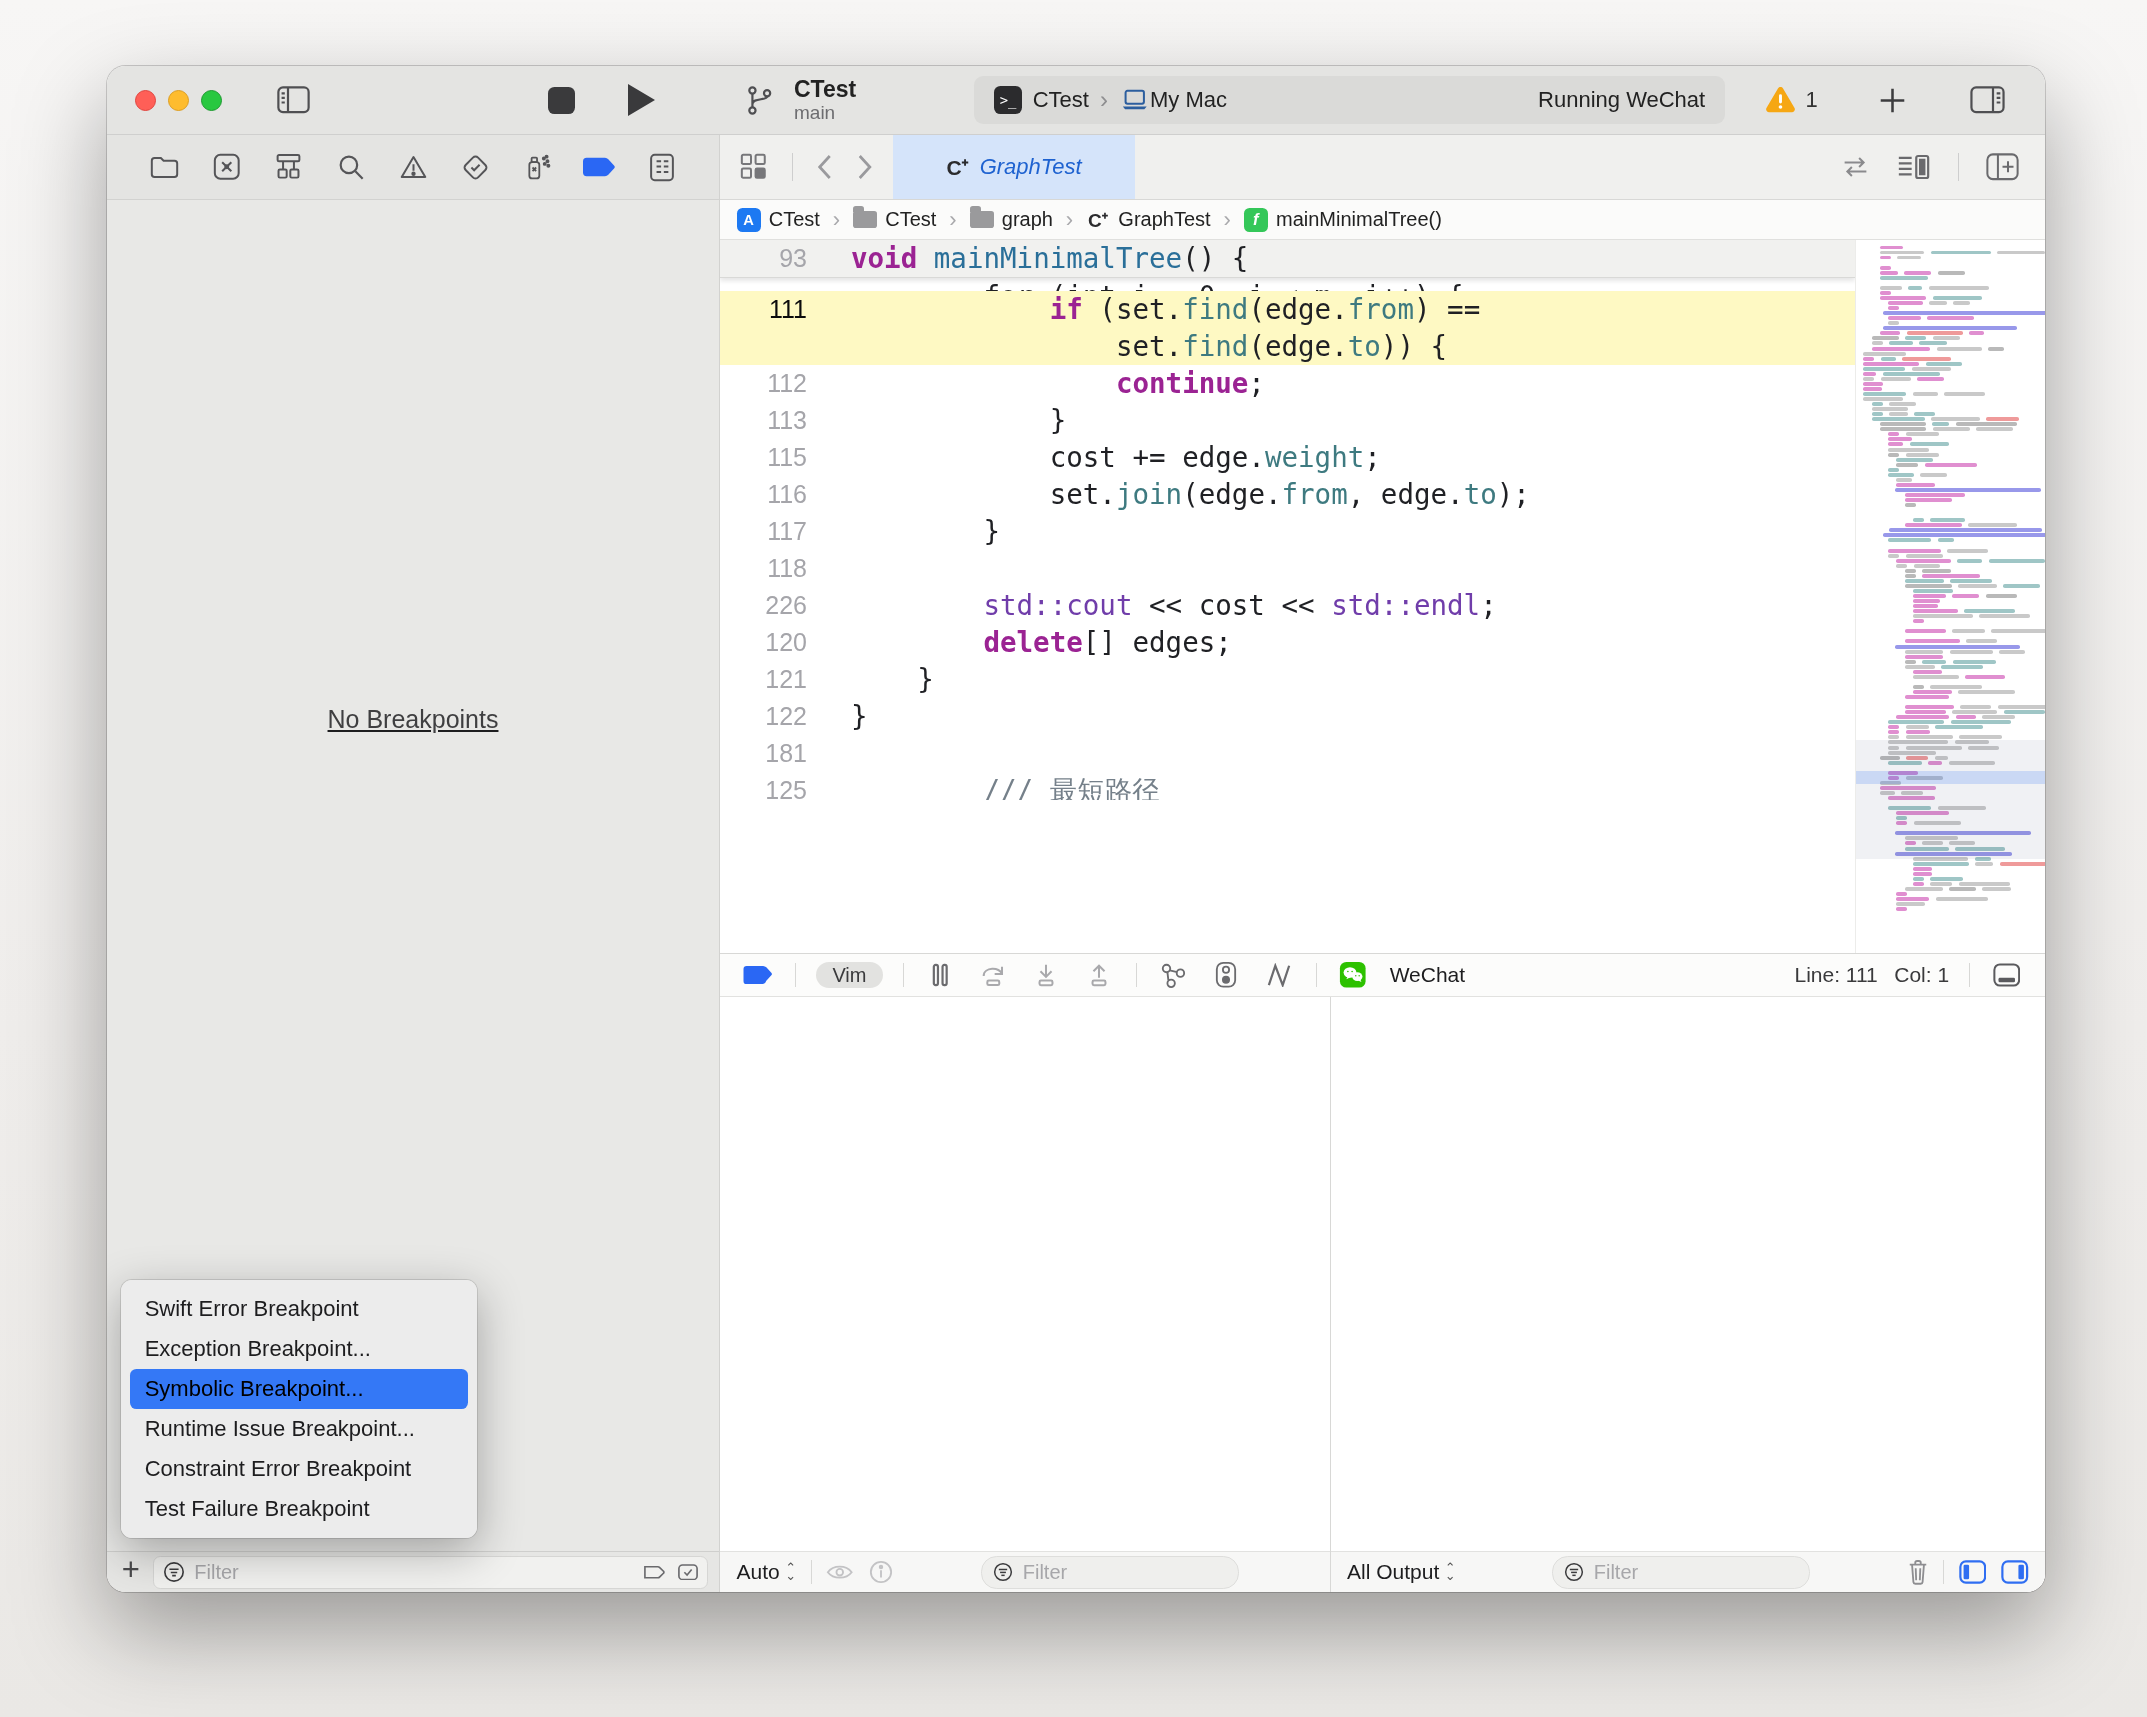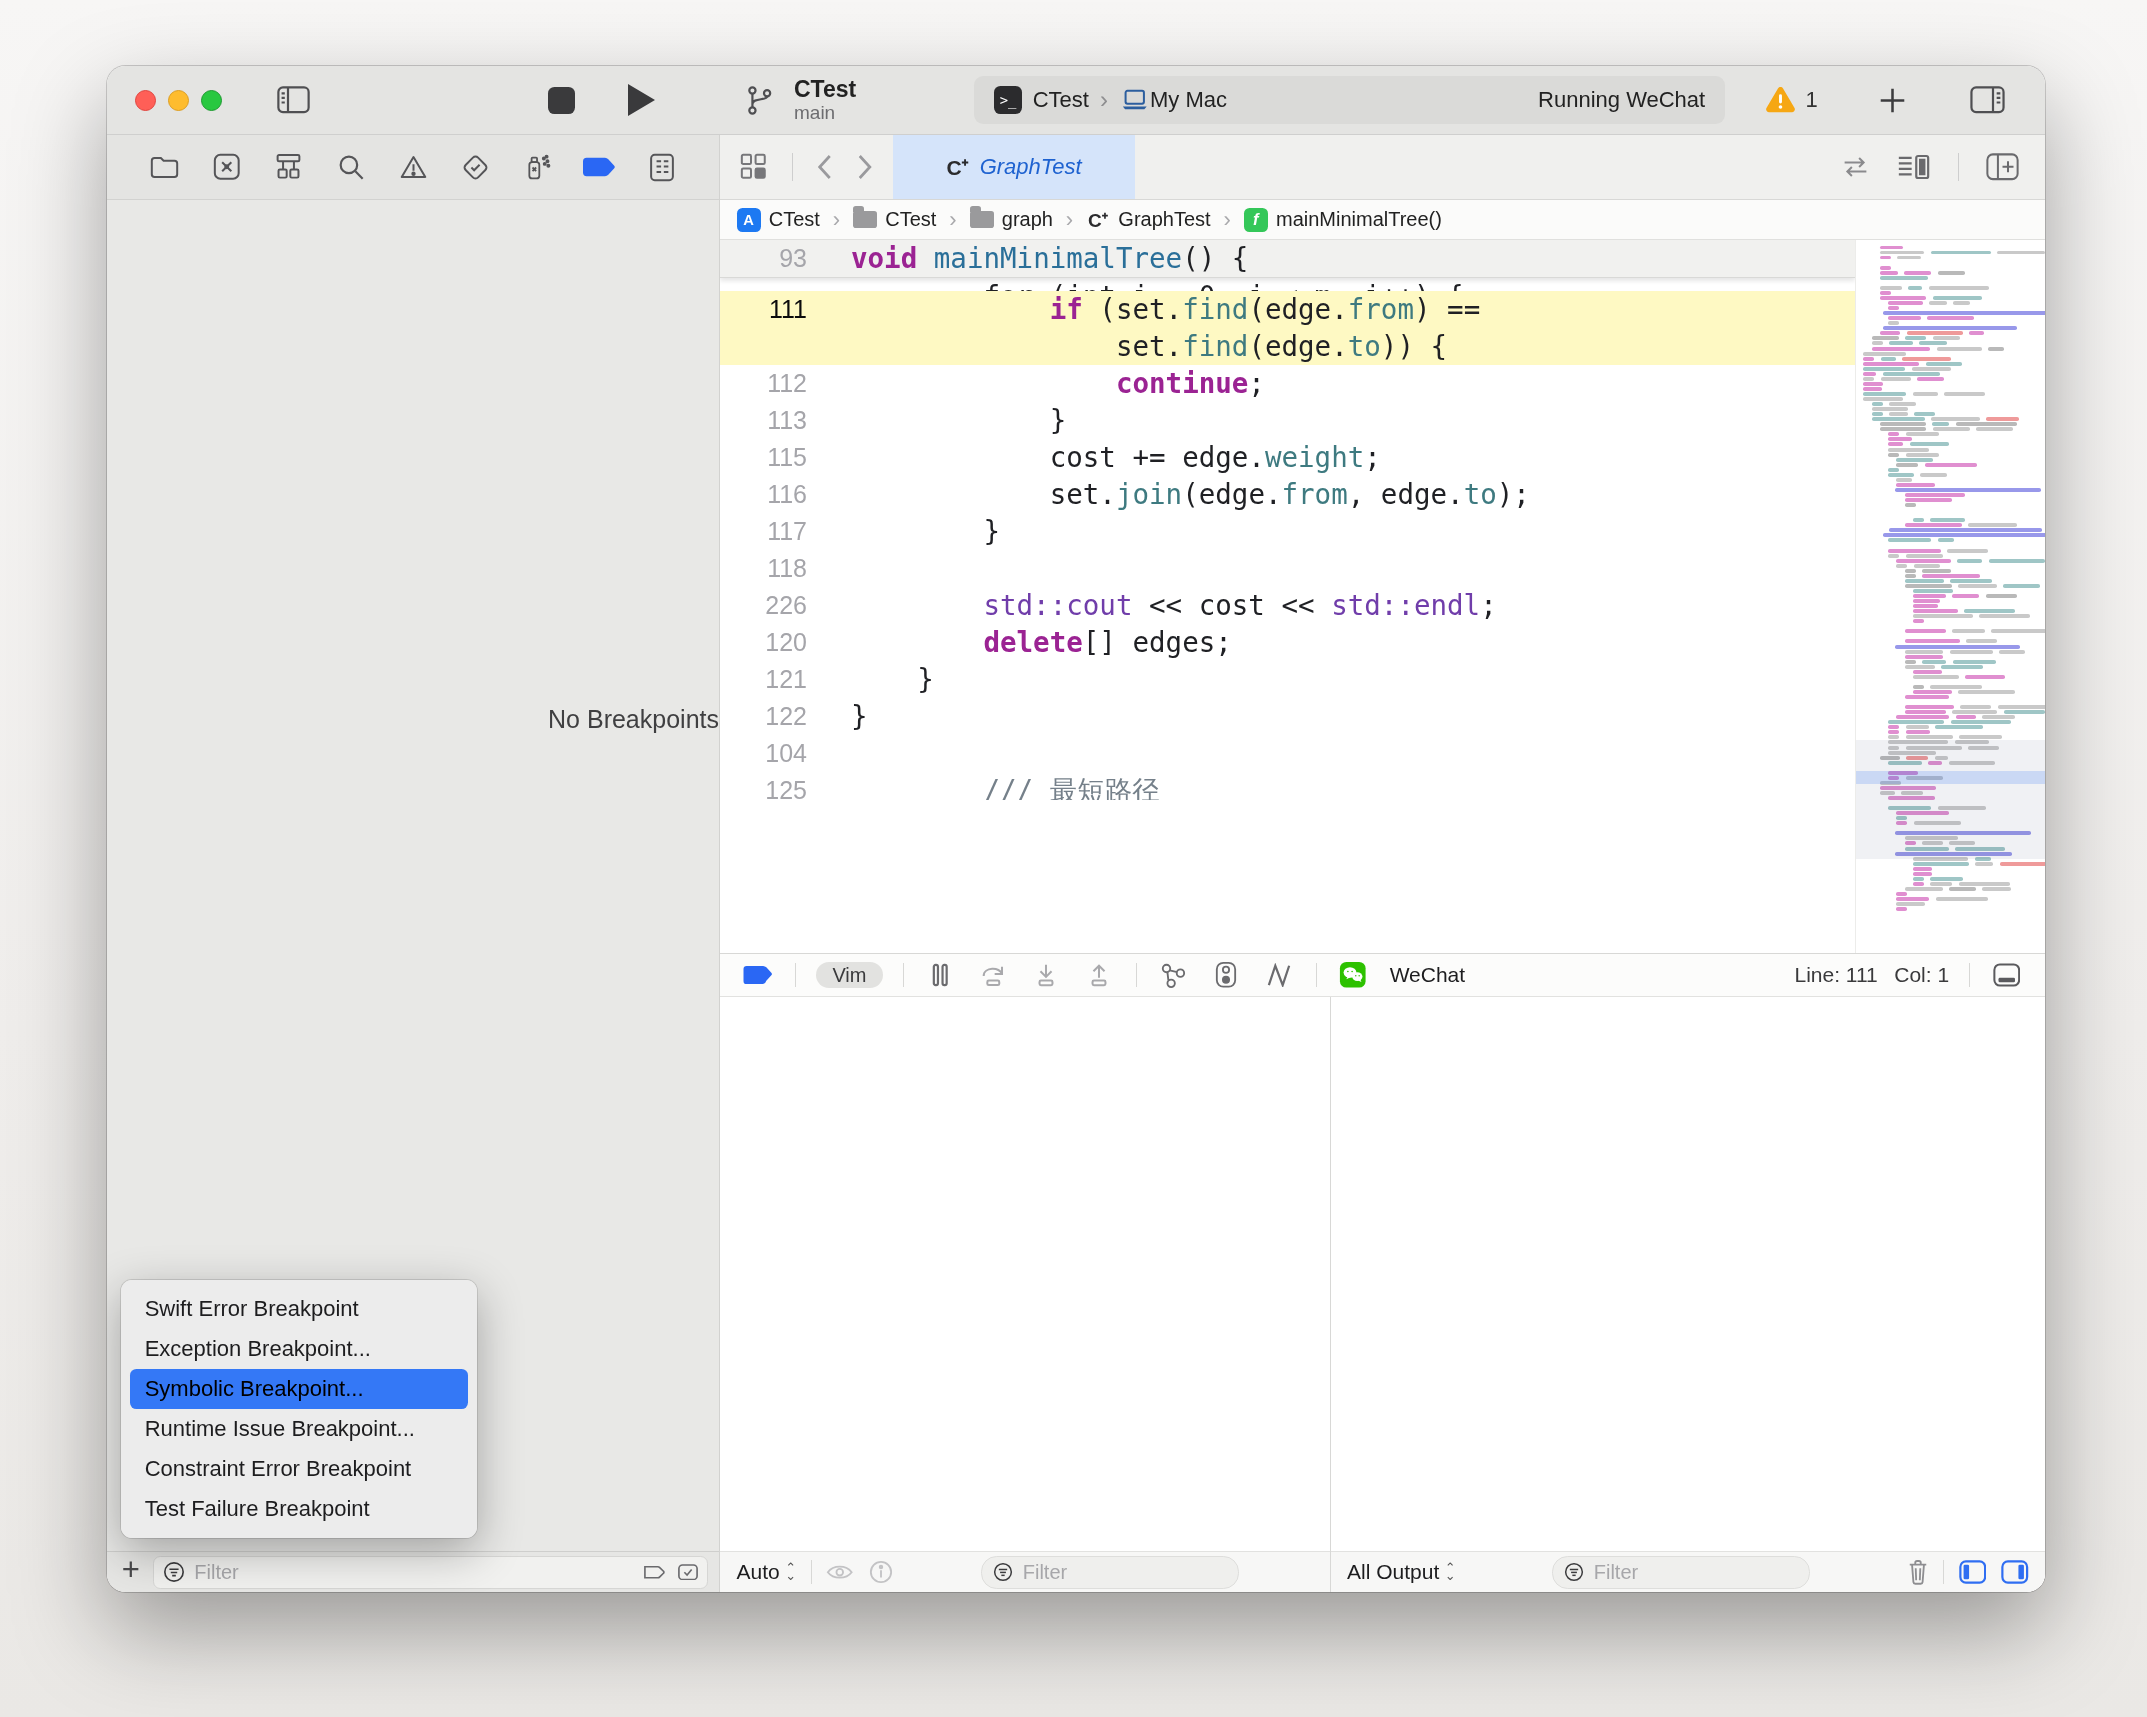--- a/index.html
+++ b/index.html
@@ -45,21 +45,21 @@
   .term-ic{width:27.5px;height:27.5px;background:#2b2b2d;border-radius:6.4px;color:#fff;font-size:13.8px;display:flex;align-items:center;justify-content:center;margin-right:11px;font-family:"DejaVu Sans Mono",monospace;}
   .status-run{margin-left:auto;color:#222;}
   .badge-cluster{display:flex;align-items:center;gap:9.2px;margin-left:40px;}
   .warn-count{font-size:22px;color:#333;}
   .tb-right{display:flex;align-items:center;gap:53px;margin-left:auto;padding-right:37px;}
   
   .content{flex:1;display:flex;min-height:0;}
   .sidebar{width:612px;flex:0 0 612px;background:#e8e8e6;border-right:0.9px solid #d2d2d0;display:flex;flex-direction:column;}
   .navbar{height:64px;flex:0 0 64px;background:#e4e4e2;border-bottom:0.9px solid #d2d2d0;display:flex;align-items:center;justify-content:space-between;padding:0 37px;}
   .nav-ic{display:flex;align-items:center;justify-content:center;width:40px;height:40px;color:#555558;}
-  .sidebar-body{flex:1;display:flex;align-items:center;justify-content:flex-end;}
+  .sidebar-body{flex:1;display:flex;align-items:center;justify-content:center;text-decoration:underline;}
   .empty-text{font-size:25px;color:#3f3f41;margin-top:-312px;}
   .sidebar-bottom{height:40px;flex:0 0 40px;border-top:0.9px solid #cfcfcd;display:flex;align-items:center;padding:0 11px 0 14.7px;gap:13px;background:#e6e6e4;}
   .plus-sm{font-size:31px;color:#4a4a4c;line-height:27.5px;margin-top:-3.7px;}
   .filter-field{flex:1;height:31px;background:#f1f1ef;border:0.9px solid #d6d6d4;border-radius:7.3px;display:flex;align-items:center;padding:0 9.2px;gap:7.3px;}
   .filter-field input{flex:1;border:none;background:transparent;outline:none;font-size:20px;color:#333;font-family:"Liberation Sans",sans-serif;}
   .filter-field input::placeholder{color:#a7a7aa;}
   .ff-icons{display:flex;gap:11px;color:#6a6a6d;}
   
   .editor{flex:1;display:flex;flex-direction:column;min-width:0;background:#fff;}
   .tabbar{height:64px;flex:0 0 64px;background:#f0f0ee;border-bottom:0.9px solid #d8d8d6;display:flex;align-items:stretch;}
@@ -411,21 +411,21 @@
             <div class="codeline "><span class="ln">112</span><span class="ct">                <span class="tok-k">continue</span><span class="tok-p">;</span></span></div>
             <div class="codeline "><span class="ln">113</span><span class="ct">            <span class="tok-p">}</span></span></div>
             <div class="codeline "><span class="ln">115</span><span class="ct">            <span class="tok-p">cost += edge.</span><span class="tok-m">weight</span><span class="tok-p">;</span></span></div>
             <div class="codeline "><span class="ln">116</span><span class="ct">            <span class="tok-p">set.</span><span class="tok-m">join</span><span class="tok-p">(edge.</span><span class="tok-m">from</span><span class="tok-p">, edge.</span><span class="tok-m">to</span><span class="tok-p">);</span></span></div>
             <div class="codeline "><span class="ln">117</span><span class="ct">        <span class="tok-p">}</span></span></div>
             <div class="codeline "><span class="ln">118</span><span class="ct"></span></div>
             <div class="codeline "><span class="ln">226</span><span class="ct">        <span class="tok-s">std::cout</span><span class="tok-p"> &lt;&lt; cost &lt;&lt; </span><span class="tok-s">std::endl</span><span class="tok-p">;</span></span></div>
             <div class="codeline "><span class="ln">120</span><span class="ct">        <span class="tok-k">delete</span><span class="tok-p">[] edges;</span></span></div>
             <div class="codeline "><span class="ln">121</span><span class="ct">    <span class="tok-p">}</span></span></div>
             <div class="codeline "><span class="ln">122</span><span class="ct"><span class="tok-p">}</span></span></div>
-            <div class="codeline "><span class="ln">104</span><span class="ct"></span></div>
+            <div class="codeline "><span class="ln">181</span><span class="ct"></span></div>
             <div class="clip-bottom">
               <div class="codeline "><span class="ln">125</span><span class="ct">        <span class="tok-c">/// 最短路径</span></span></div>
             </div>
           </div>
         <div class="minimap" id="minimap">
             <span class="mm-bar" style="left: 24px; top: 5.5px; width: 23px; background: rgb(224, 143, 208);"></span>
             <span class="mm-bar" style="left: 24px; top: 10.6px; width: 44px; background: rgb(201, 201, 201);"></span>
             <span class="mm-bar" style="left: 75px; top: 10.6px; width: 60px; background: rgb(159, 198, 198);"></span>
             <span class="mm-bar" style="left: 141px; top: 10.6px; width: 48px; background: rgb(201, 201, 201);"></span>
             <span class="mm-bar" style="left: 24px; top: 15.6px; width: 11px; background: rgb(224, 143, 208);"></span>

